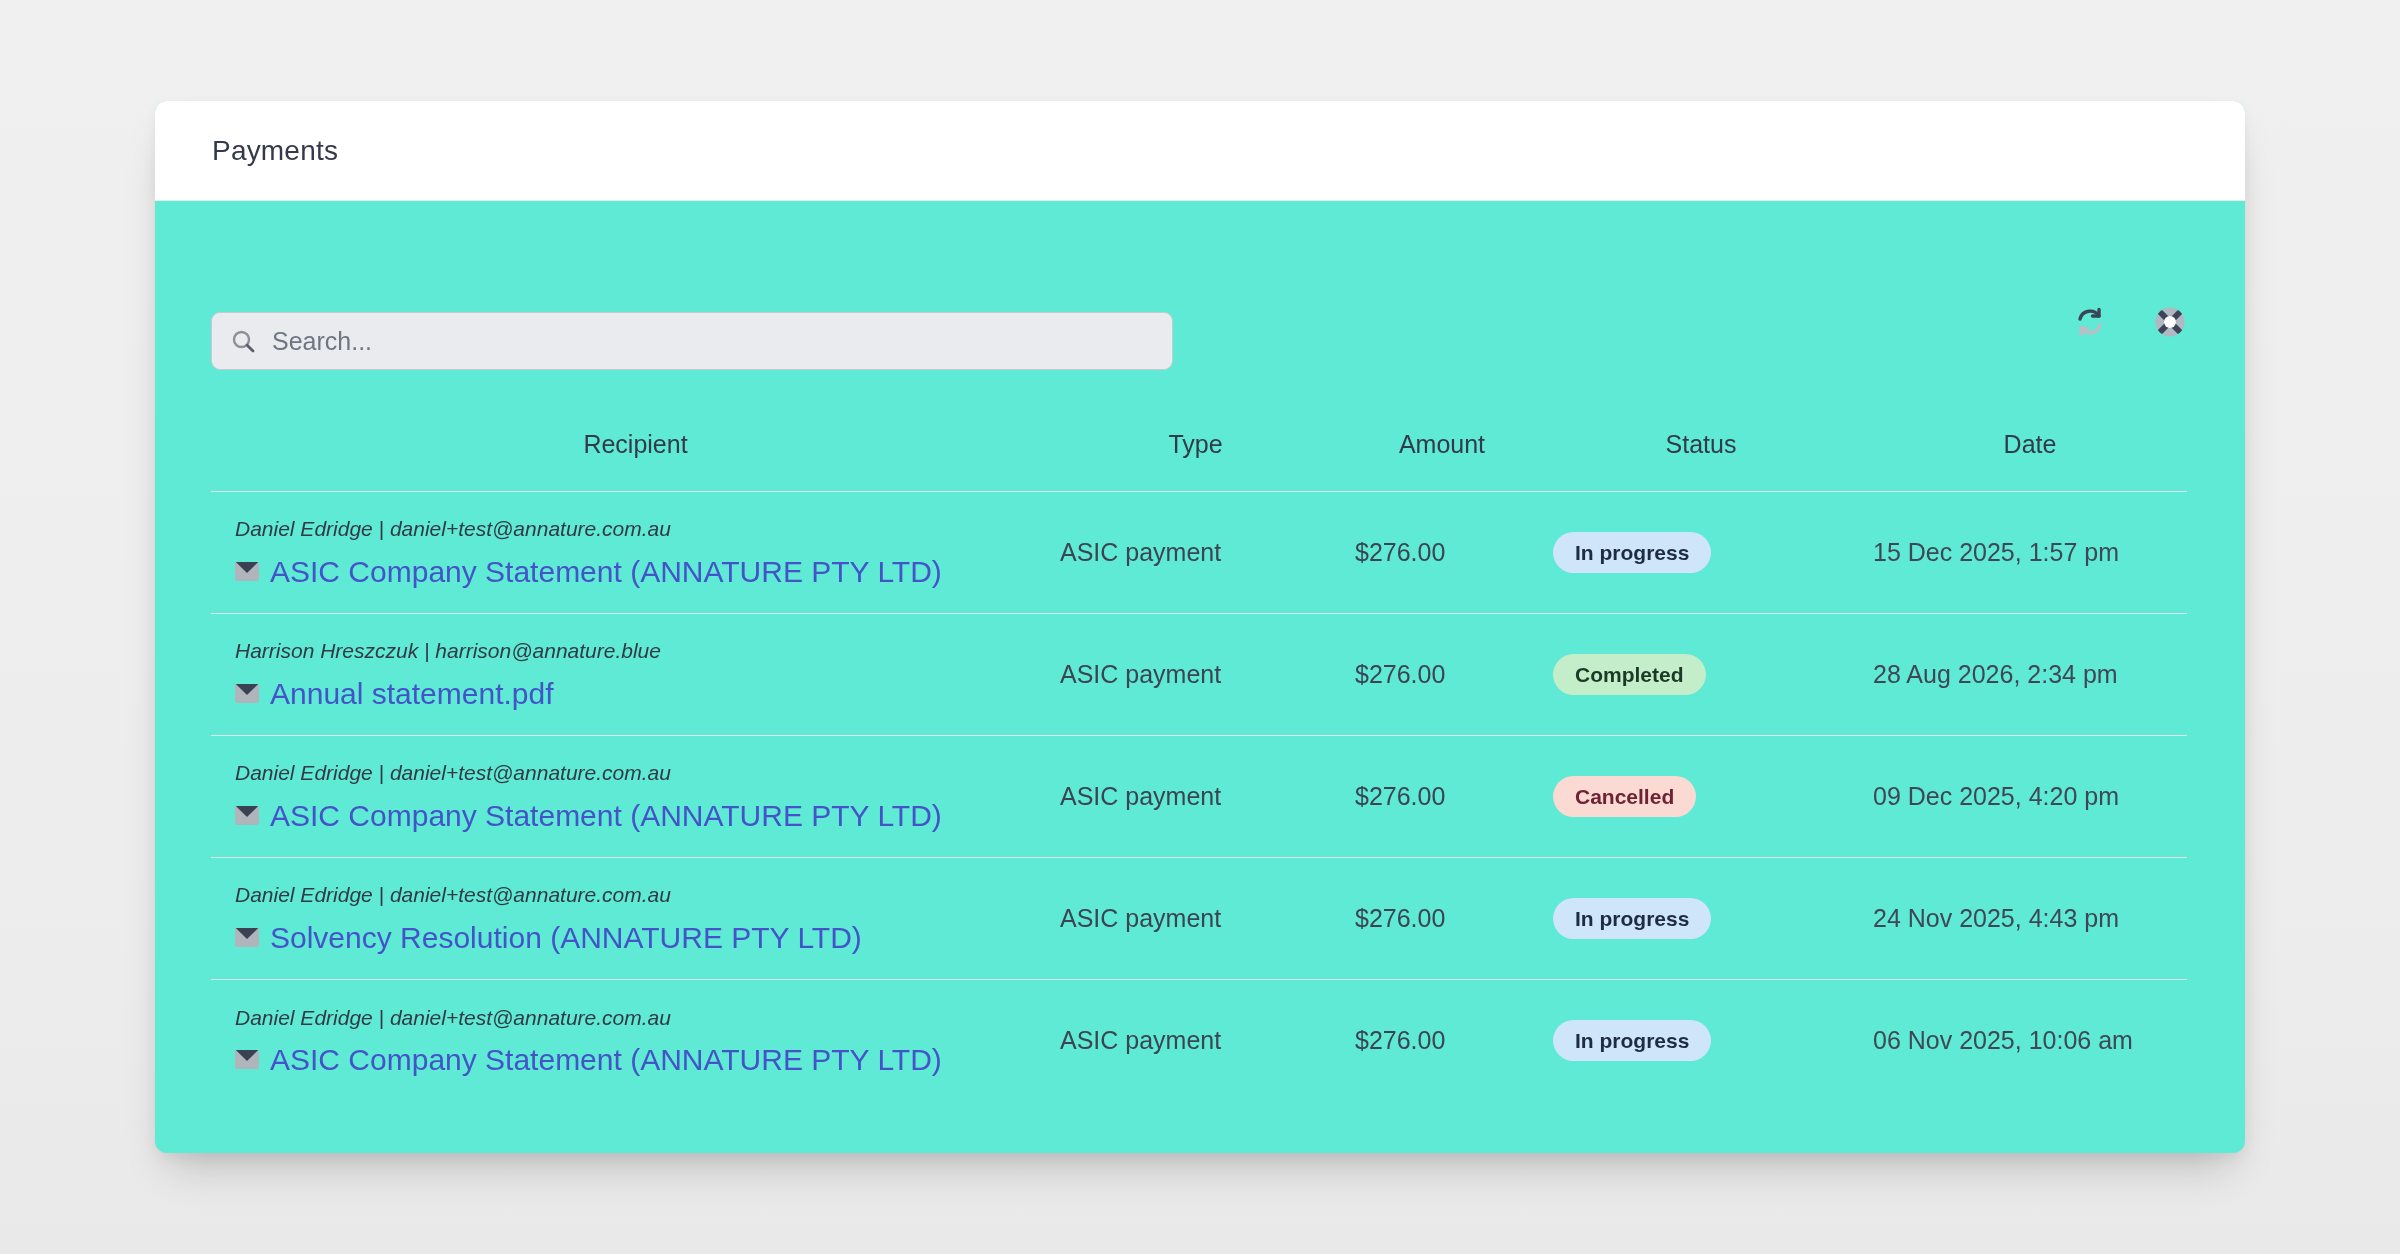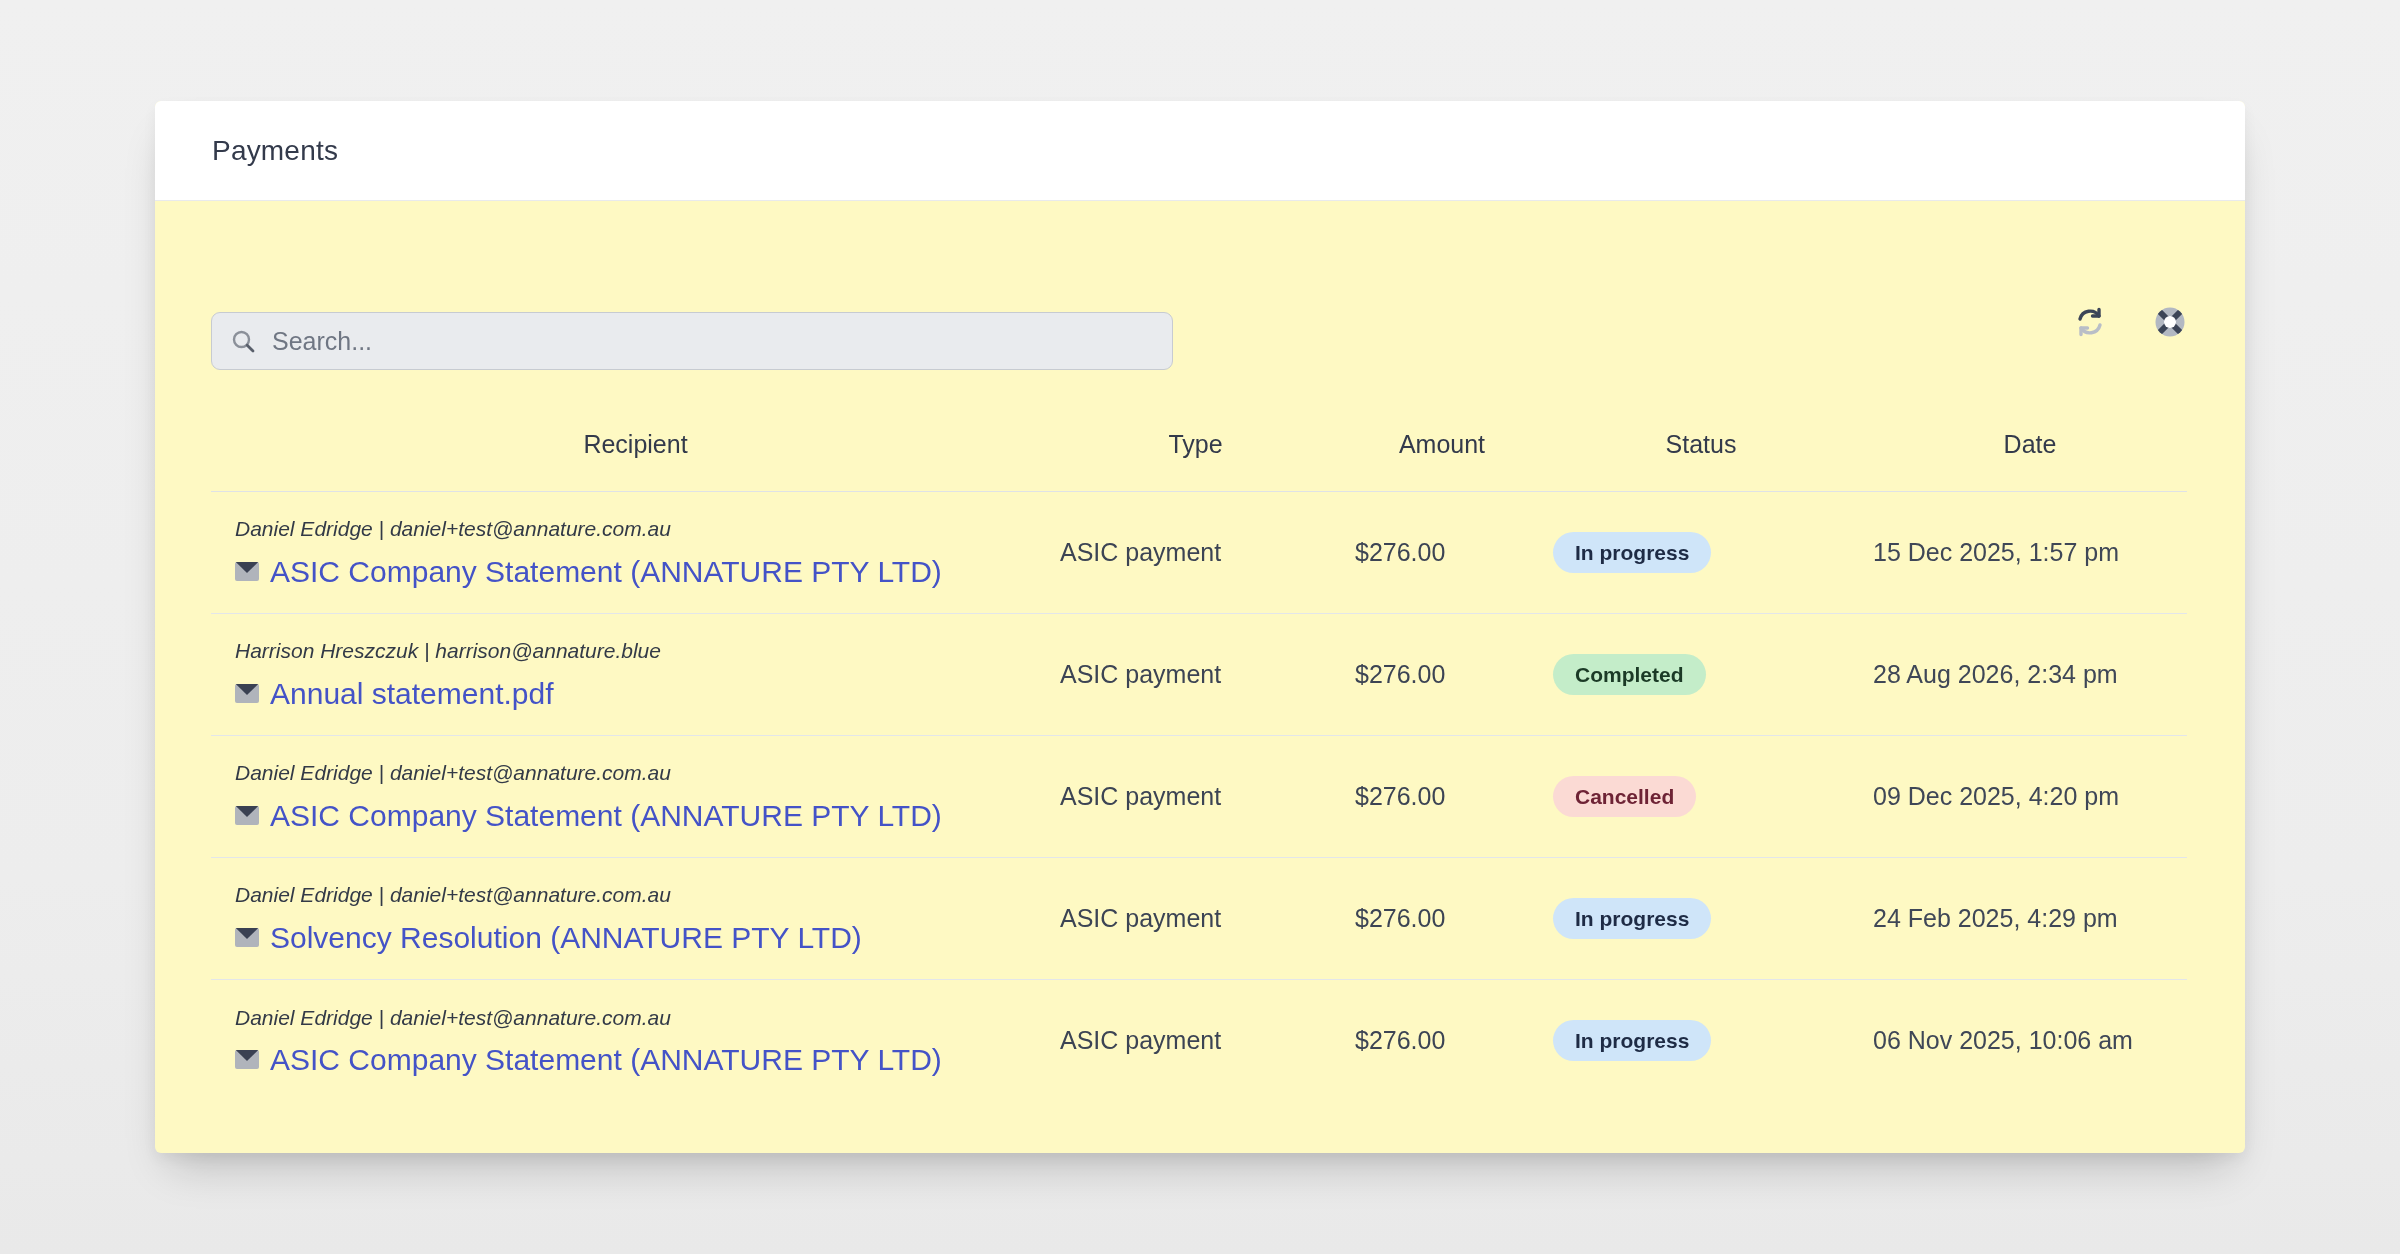--- a/index.html
+++ b/index.html
@@ -7,22 +7,22 @@
   body {
     font-family: "Liberation Sans", sans-serif;
     background: linear-gradient(180deg, #f0f0f0 0%, #ededed 70%, #e9e9e9 100%);
     position: relative;
     overflow: hidden;
   }
   .card {
     position: absolute;
     left: 155px; top: 101px;
     width: 2090px; height: 1052px;
-    background: #fef9c3;
-    border-radius: 6px;
+    background: #5eead4;
+    border-radius: 12px;
     box-shadow: 0 26px 42px -14px rgba(0,0,0,0.20), 0 6px 14px rgba(0,0,0,0.05);
     overflow: hidden;
   }
   .card-header {
     height: 100px;
     background: #ffffff;
     border-bottom: 1px solid #e9eaec;
     display: flex;
     align-items: center;
     padding: 0 57px;
@@ -243,21 +243,21 @@
                       <rect width="24" height="19" rx="2" fill="#b0b4bb"></rect>
                       <path d="M0.8 0 H23.2 L12 11 Z" fill="#3a4152"></path>
                     </svg>
                 </span>
                 <a class="doc-link">Solvency Resolution (ANNATURE PTY LTD)</a>
               </div>
             </td>
             <td>ASIC payment</td>
             <td>$276.00</td>
             <td><span class="badge" style="background: rgb(207, 229, 249); color: rgb(30, 43, 69);">In progress</span></td>
-            <td class="date-cell">24 Feb 2025, 4:29 pm</td>
+            <td class="date-cell">24 Nov 2025, 4:43 pm</td>
           </tr>
 
           <tr>
             <td>
               <div class="r-name">Daniel Edridge | daniel+test@annature.com.au</div>
               <div class="r-doc">
                 <span style="display:flex;">
                   <svg width="24" height="19" viewBox="0 0 24 19">
                       <rect width="24" height="19" rx="2" fill="#b0b4bb"></rect>
                       <path d="M0.8 0 H23.2 L12 11 Z" fill="#3a4152"></path>

